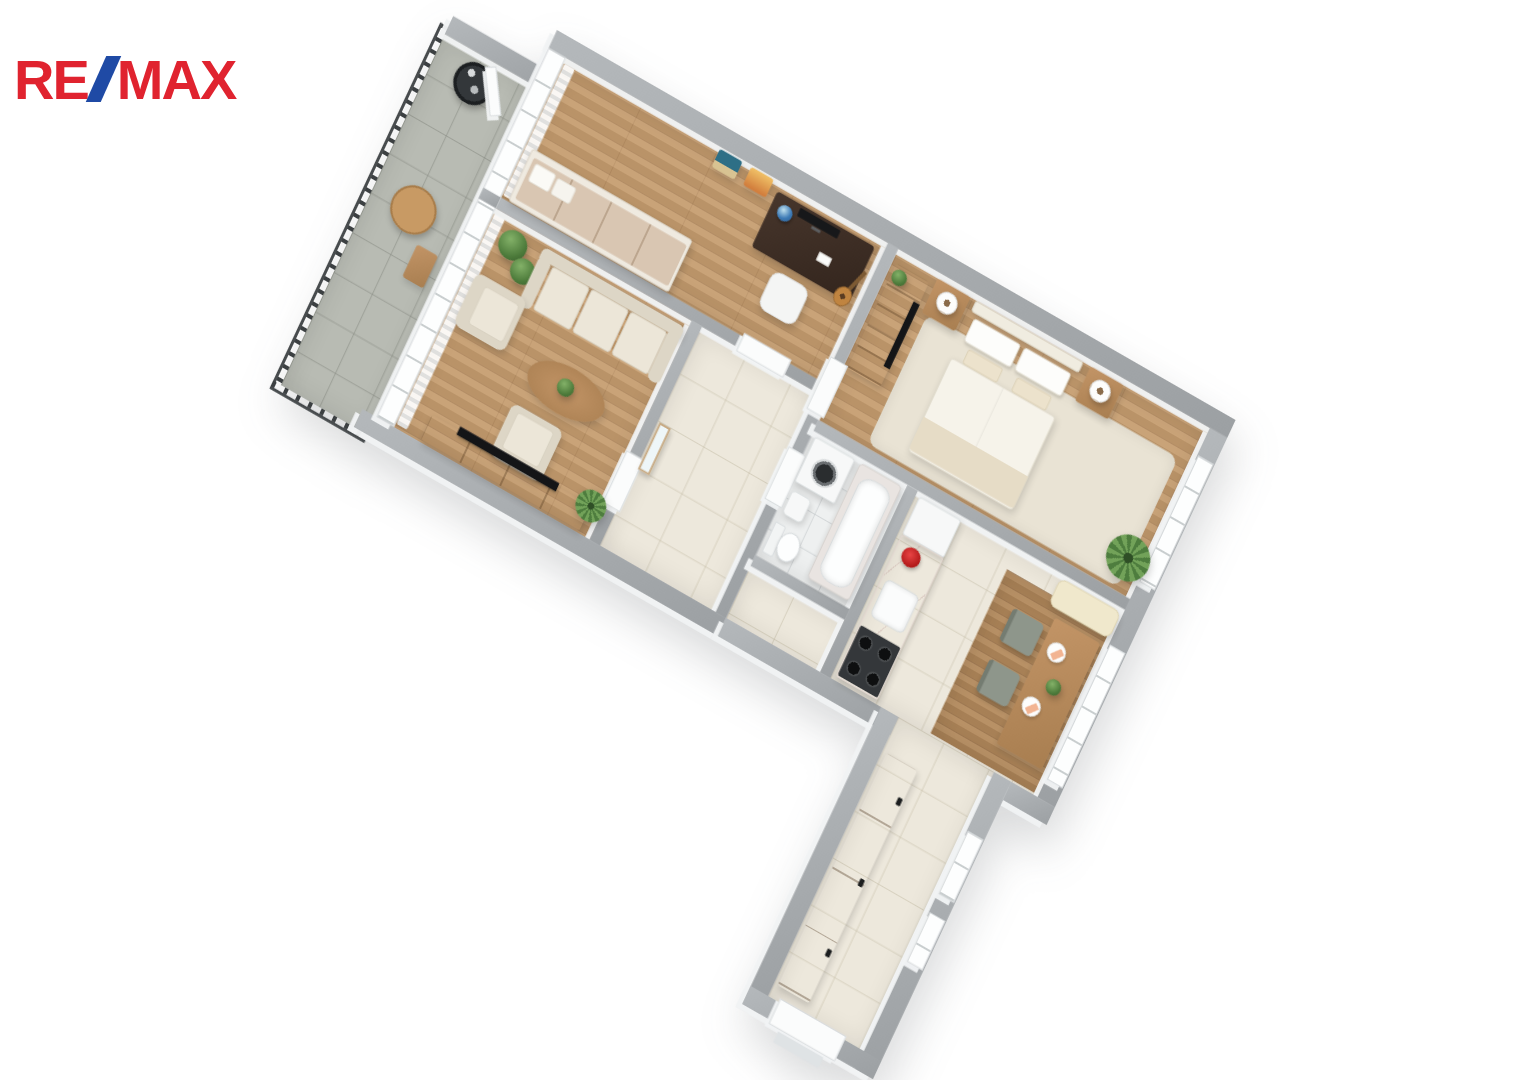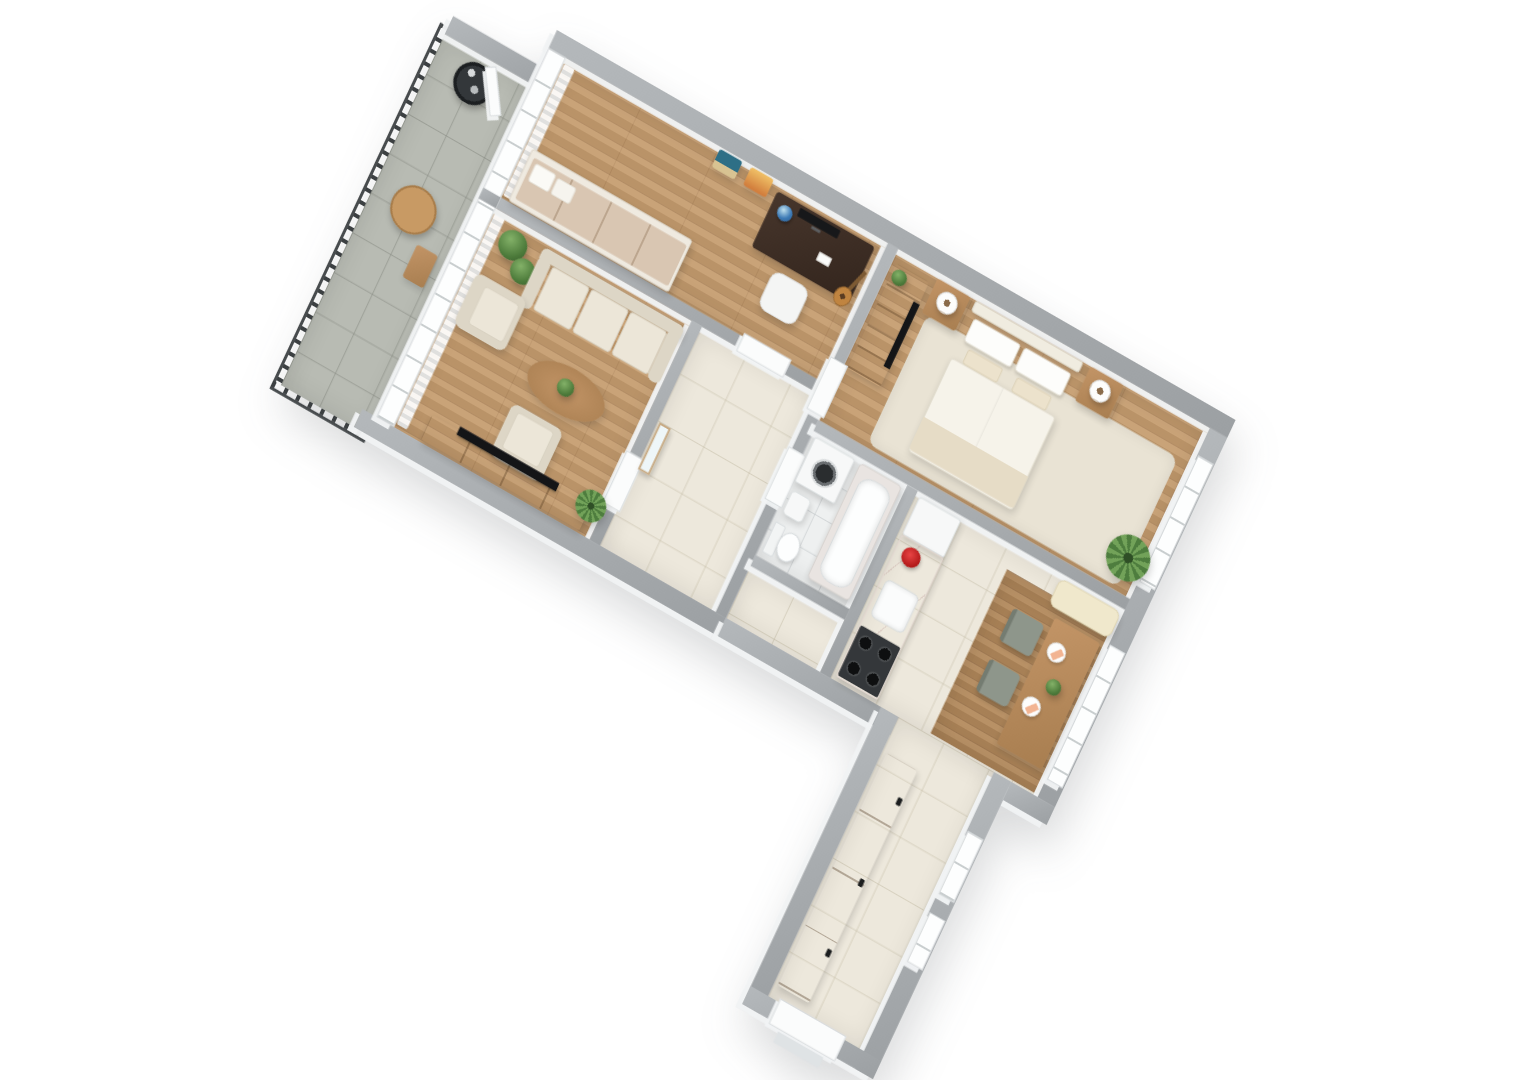--- a/index.html
+++ b/index.html
@@ -58,20 +58,25 @@
   .white{background:#f7f8f8;border:1px solid #dfe3e4;}
   .plate{border-radius:50%;background:#fdfdfc;border:1px solid #e2e2e0;box-shadow:1px 2px 3px rgba(0,0,0,0.15);}
   .napkin{background:#f2b492;transform:rotate(40deg);border-radius:1px;}
   .chairk{background:#8e968b;border-left:5px solid #747c71;border-radius:5px;box-shadow:2px 3px 5px rgba(0,0,0,0.2);}
 </style>
 </head>
 <body>
 
 <div class="stage">
 
+  <div class="logo">
+    <span class="txt">RE</span>
+    <span class="slash"></span>
+    <span class="txt">MAX</span>
+  </div>
 
   <div class="plan">
 
     <div class="floor btile" style="left:0px;top:60px;width:100px;height:390px"></div>
     <div class="floor wood" style="left:120px;top:20px;width:370px;height:155px"></div>
     <div class="floor wood" style="left:120px;top:187px;width:225px;height:243px"></div>
     <div class="floor wood" style="left:502px;top:20px;width:358px;height:190px"></div>
     <div class="floor tile" style="left:357px;top:187px;width:133px;height:243px"></div>
     <div class="floor tile" style="left:502px;top:372px;width:120px;height:58px"></div>
     <div class="floor marble" style="left:502px;top:222px;width:108px;height:138px"></div>

